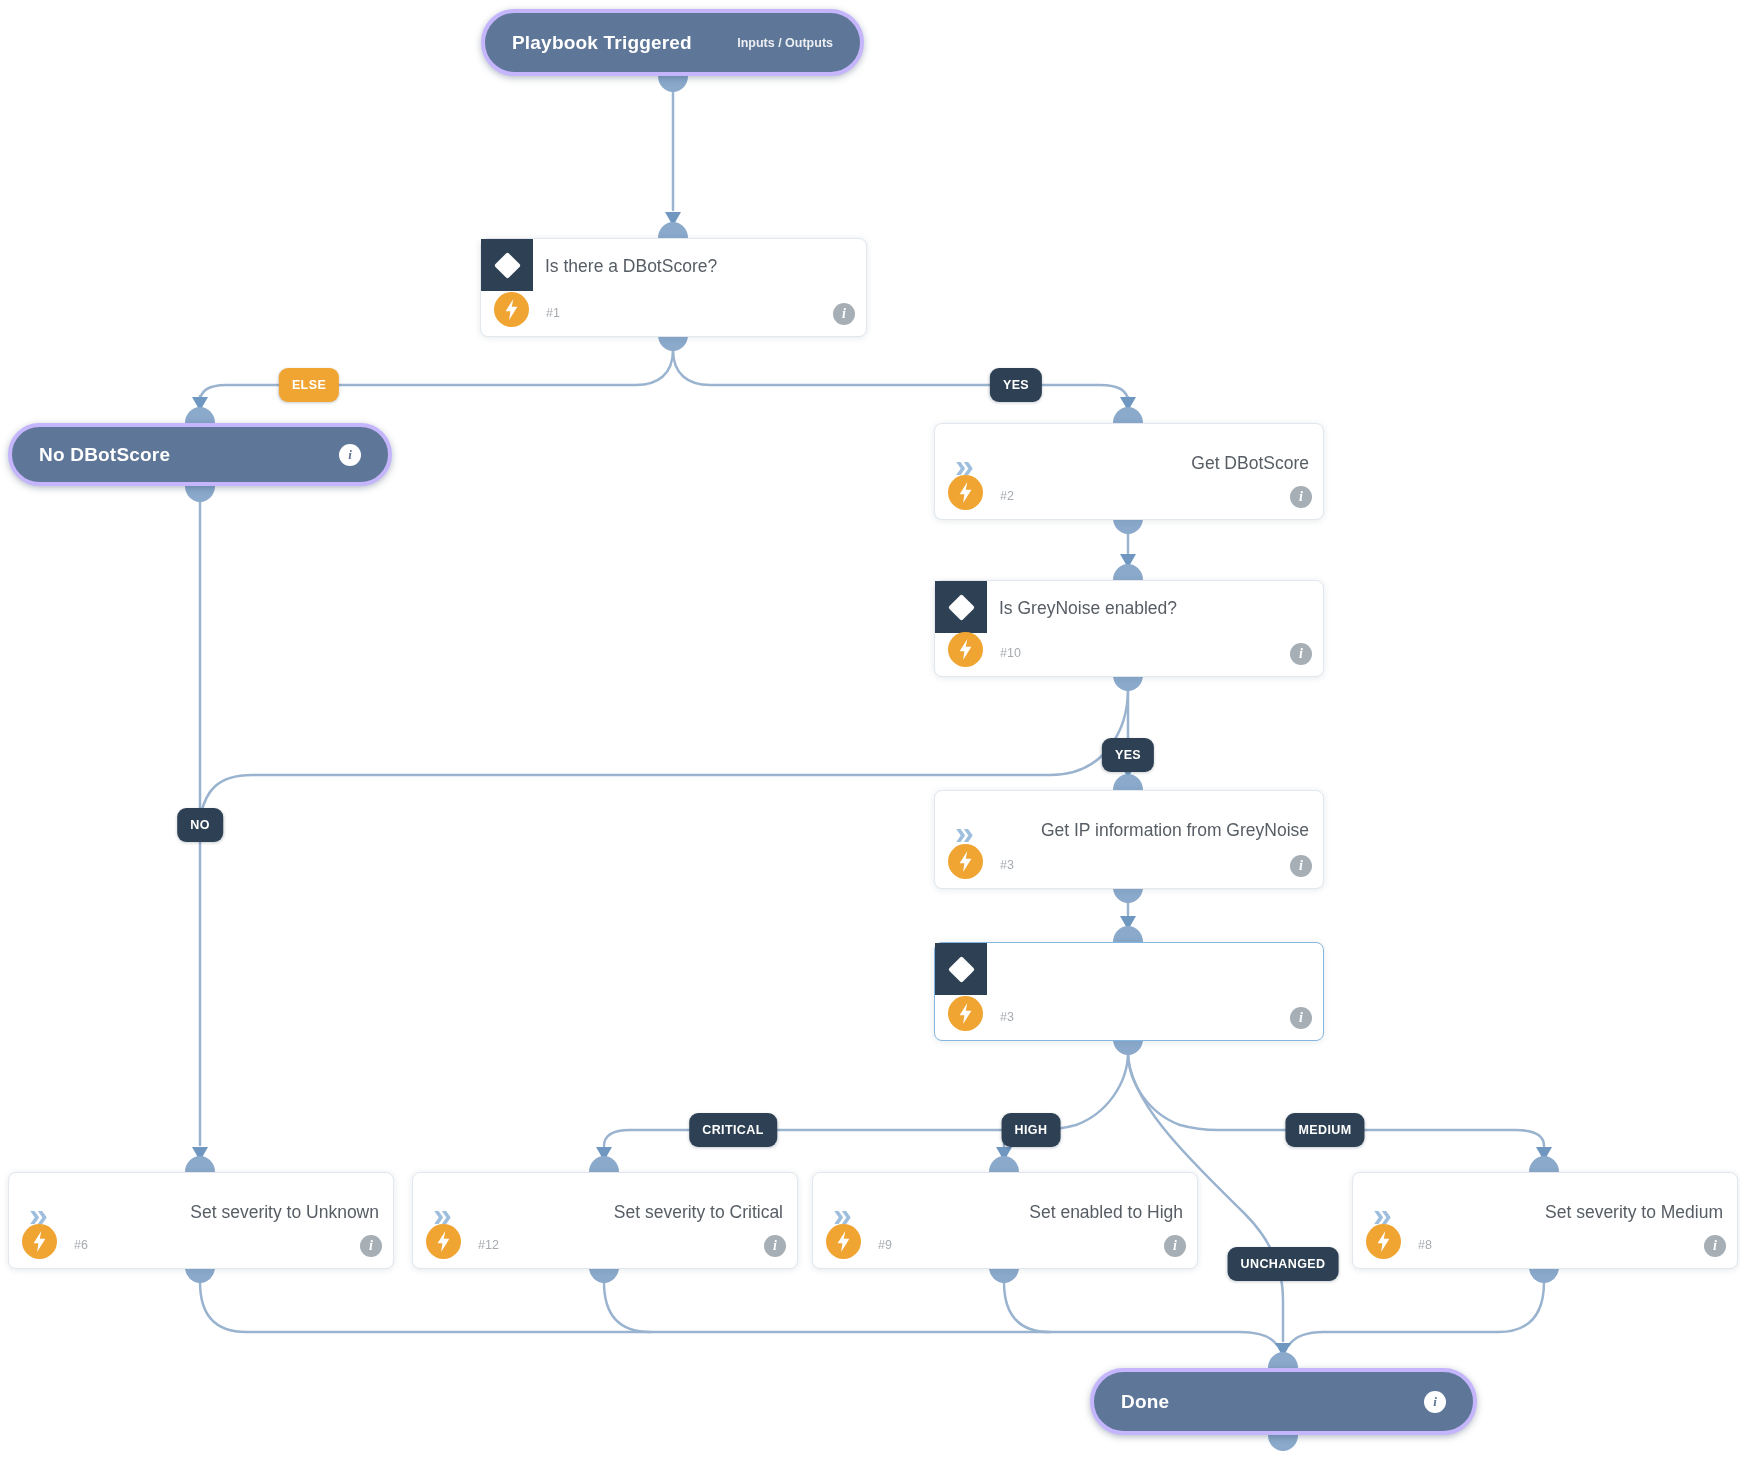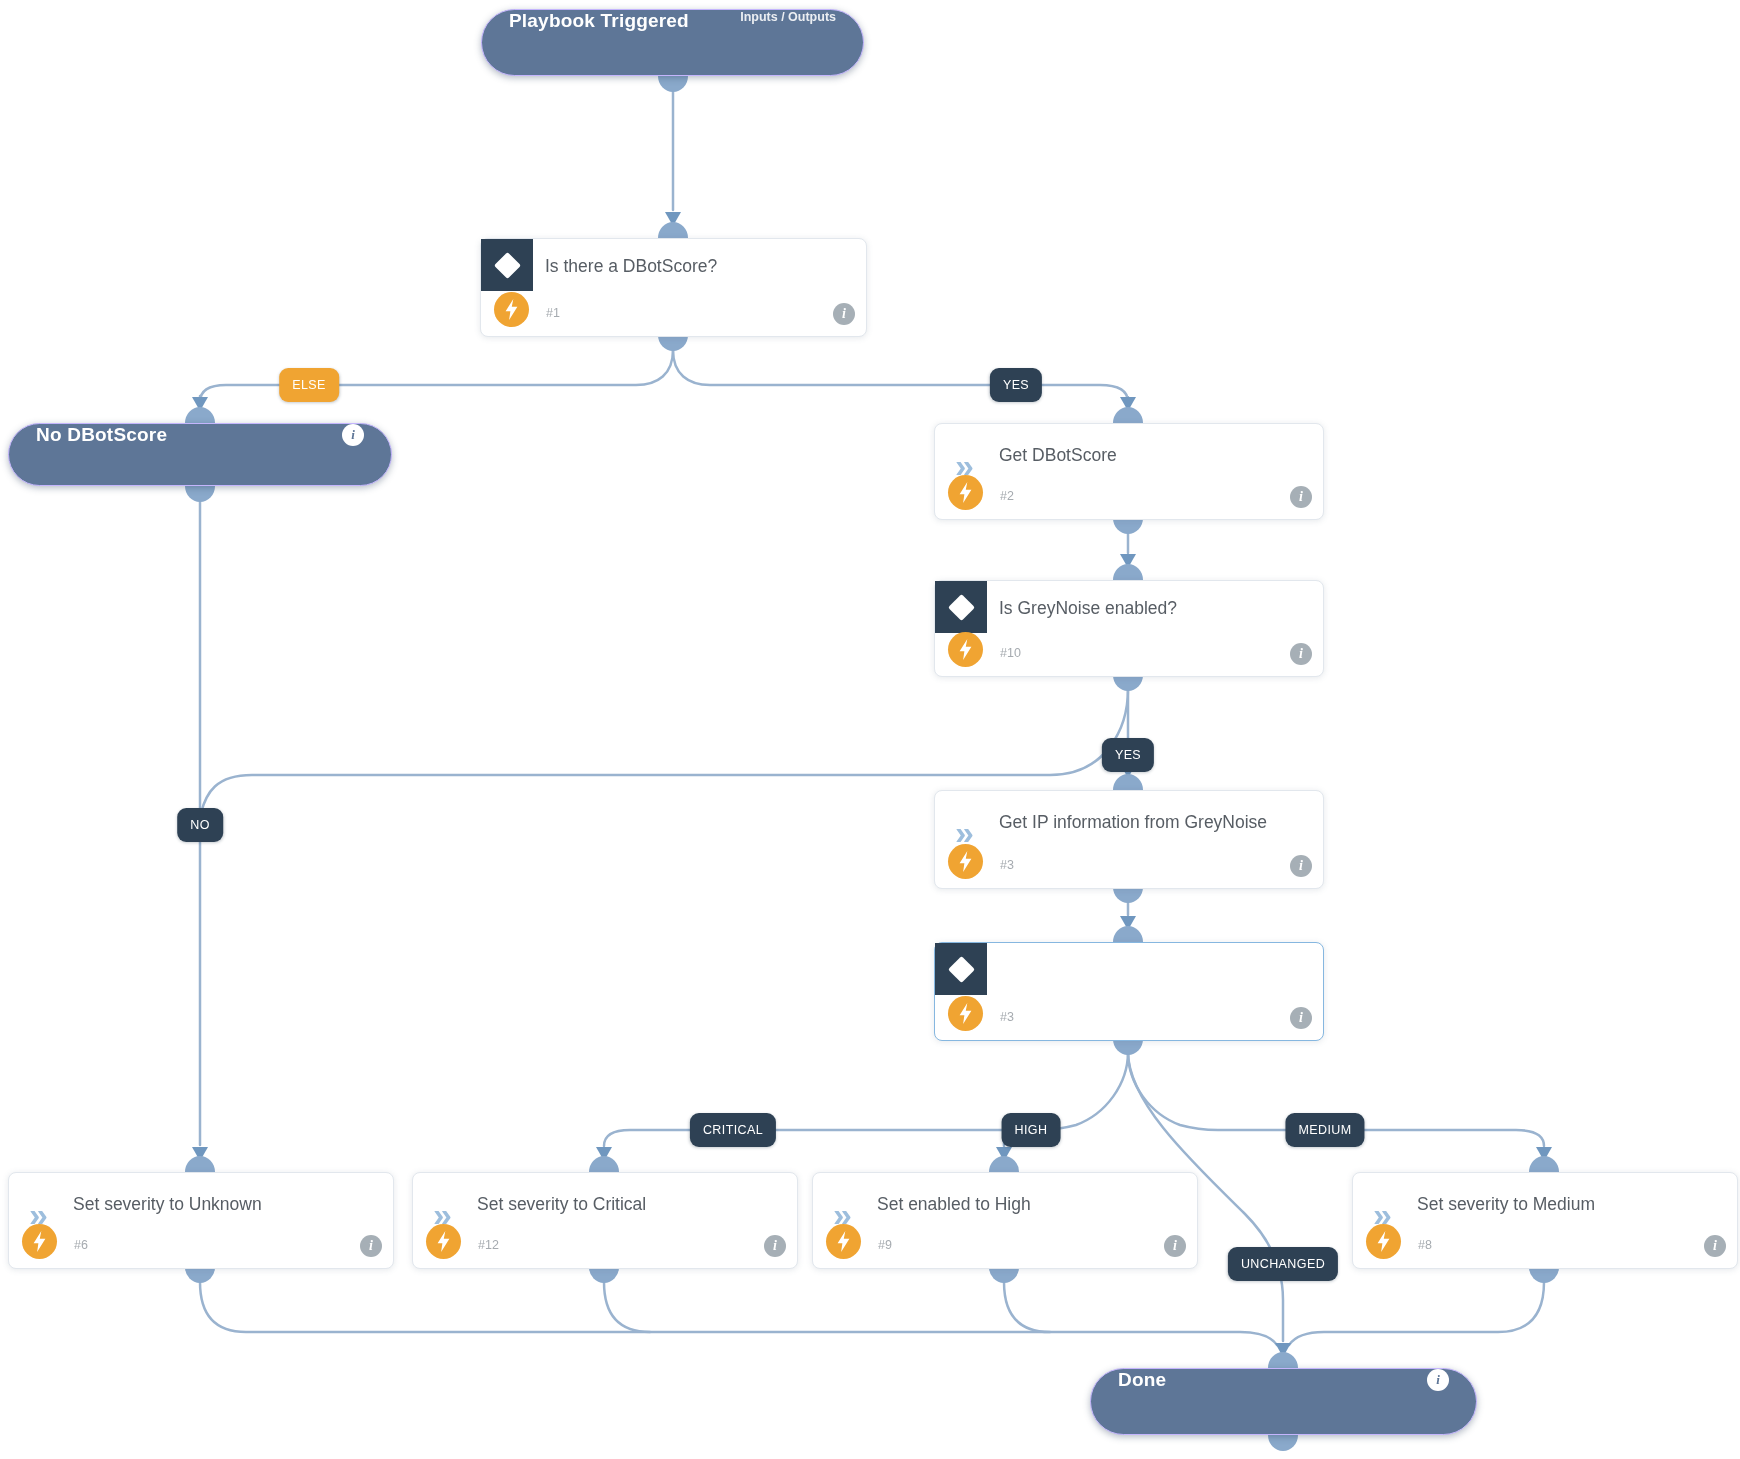--- a/index.html
+++ b/index.html
@@ -8,44 +8,44 @@
   svg.wires{position:absolute;left:0;top:0;z-index:1;}
 
   
   .node{position:absolute;z-index:2;background:#ffffff;border:1px solid #e2e7ed;border-radius:8px;
         box-shadow:0 1px 6px rgba(70,90,110,.14);}
   .node.selected{border:1.5px solid #86b7e0;}
   .cond-sq{position:absolute;left:0;top:0;width:52px;height:52px;background:#2e4154;
            display:flex;align-items:center;justify-content:center;}
   .diamond{width:19px;height:19px;background:#ffffff;transform:rotate(45deg);border-radius:2px;}
   .node-title{position:absolute;left:64px;top:16px;right:14px;font-size:17.5px;color:#575d64;line-height:1.32;}
-  .task .node-title{top:20px;}
+  .task .node-title{top:28px;text-align:right;}
   .w-narrow{max-width:252px;}
   .chev{position:absolute;left:20px;top:8px;font-size:34px;font-weight:bold;color:#9dbedd;line-height:1.4;}
   .task .chev{top:18px;}
   .bolt{position:absolute;left:13px;bottom:9px;width:35px;height:35px;border-radius:50%;background:#f0a432;
         display:flex;align-items:center;justify-content:center;}
   .bolt-shape{width:14px;height:21px;background:#ffffff;
         clip-path:polygon(63% 0%,8% 58%,42% 58%,33% 100%,92% 37%,52% 37%);}
   .node-num{position:absolute;left:65px;bottom:16px;font-size:12.5px;color:#a6abb0;}
   .info{position:absolute;right:11px;bottom:11px;width:22px;height:22px;border-radius:50%;background:#a6afb6;
         color:#ffffff;font-weight:bold;font-size:14px;display:flex;align-items:center;justify-content:center;
         font-family:"Liberation Serif",serif;font-style:italic;}
 
   
-  .pill{position:absolute;z-index:2;display:flex;align-items:flex-start;justify-content:space-between;
-        background:#5e7697;border:1px solid #c4b5fd;border-radius:34px;color:#ffffff;
+  .pill{position:absolute;z-index:2;display:flex;align-items:center;justify-content:space-between;
+        background:#5e7697;border:4px solid #c4b5fd;border-radius:34px;color:#ffffff;
         padding:0 27px;box-shadow:0 2px 7px rgba(40,60,90,.35);box-sizing:border-box;}
   .pill-title{font-size:19px;font-weight:bold;letter-spacing:.2px;}
   .pill-sub{font-size:12.5px;font-weight:bold;color:rgba(255,255,255,.88);}
   .pill .info{position:static;background:#ffffff;color:#5e7697;font-size:13px;}
 
   
   .badge{position:absolute;z-index:3;transform:translate(-50%,-50%);background:#2e4154;color:#ffffff;
-         font-weight:normal;font-size:12.5px;letter-spacing:.4px;padding:10px 13px;border-radius:9px;
+         font-weight:bold;font-size:12.5px;letter-spacing:.4px;padding:10px 13px;border-radius:9px;
          box-shadow:0 1px 3px rgba(30,50,70,.25);}
   .badge.orange{background:#f0a432;}
 </style>
 </head>
 <body>
 
 <div class="canvas">
 
   <svg class="wires" width="1740" height="1459" viewBox="0 0 1740 1459">
     <g stroke="#9ab3cf" stroke-width="2.5" fill="none" stroke-linecap="round">

